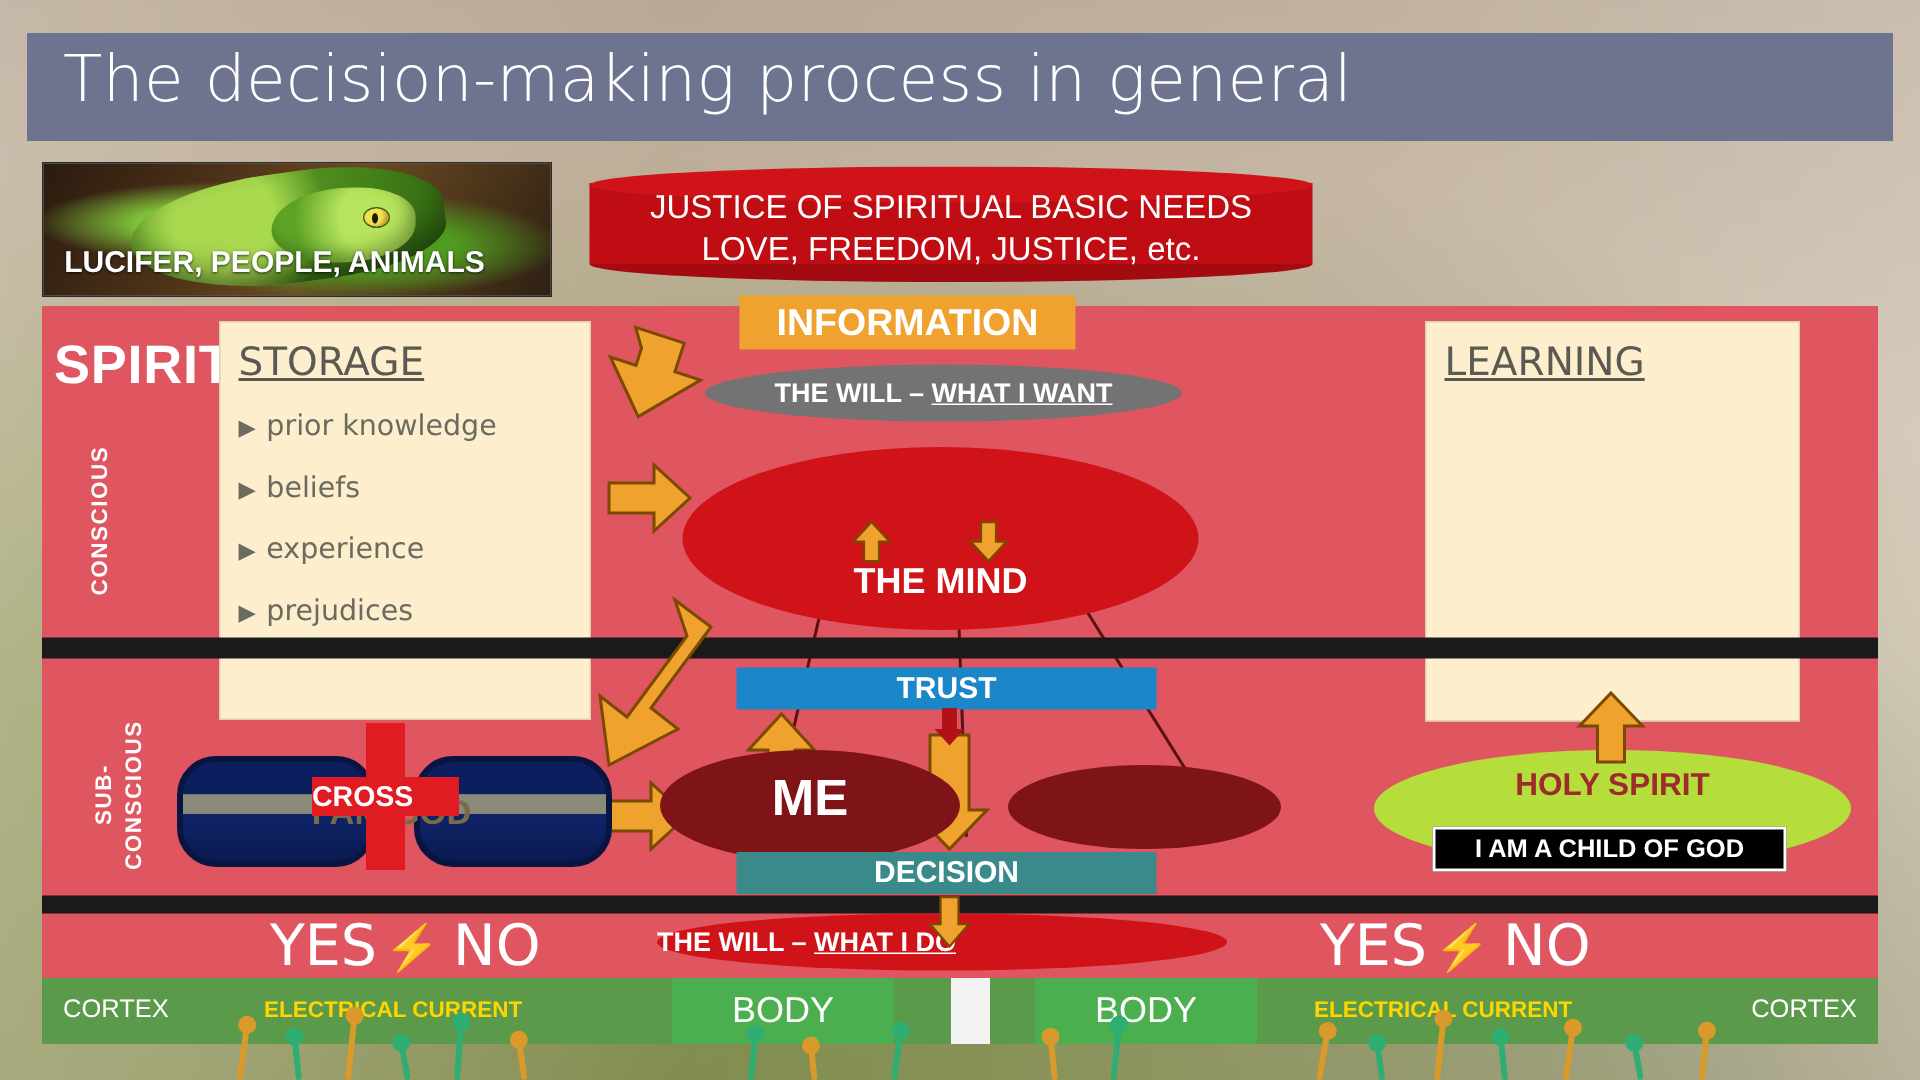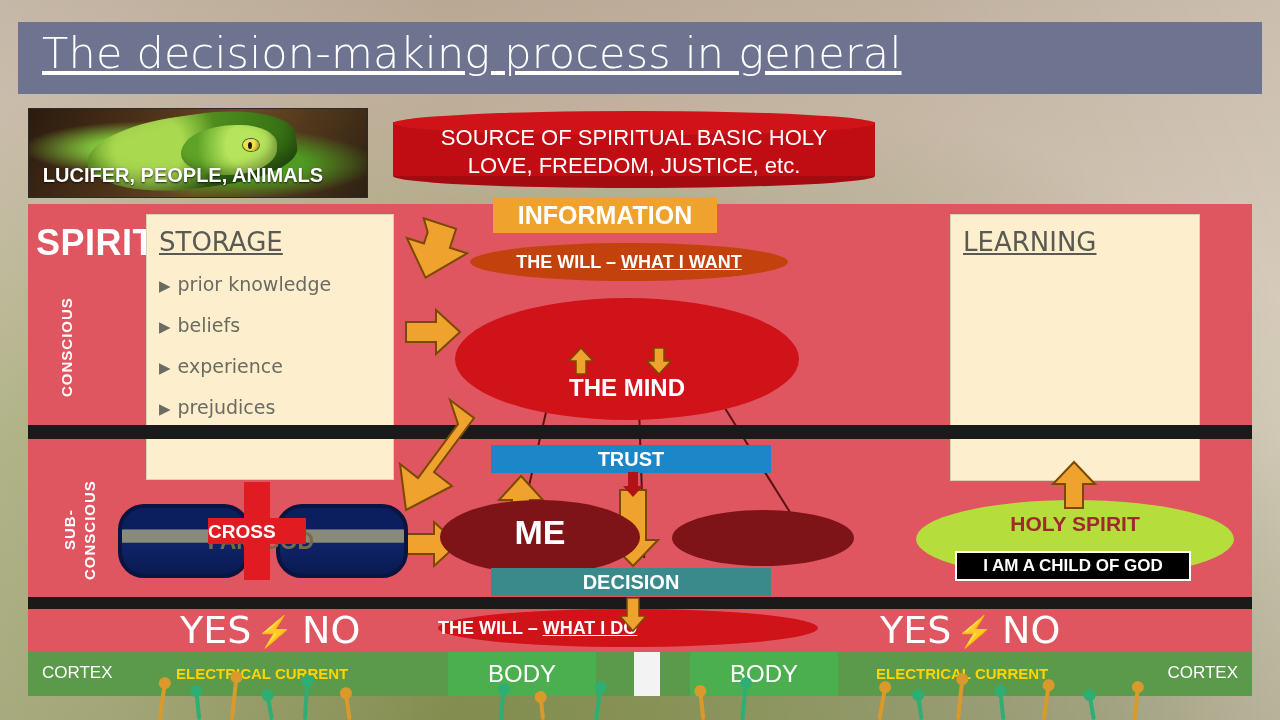--- a/index.html
+++ b/index.html
@@ -23,21 +23,20 @@
   }
   
   .title-bar{
     position:absolute;left:18px;top:22px;width:1244px;height:72px;
     background:#6e7390;
   }
   .title-bar .t{
     position:absolute;left:24px;top:6px;
     color:#fff;font-size:43px;font-weight:300;letter-spacing:.2px;
     font-family:"DejaVu Sans", sans-serif;
-    text-decoration:underline;
   }
   
   .snake{
     position:absolute;left:28px;top:108px;width:338px;height:88px;
     background:
       radial-gradient(ellipse at 35% 45%, #7ec13a 0 18%, rgba(0,0,0,0) 40%),
       radial-gradient(ellipse at 62% 62%, #4f9a20 0 22%, rgba(0,0,0,0) 46%),
       linear-gradient(120deg,#2a1b0f 0%,#4b3018 30%,#6b4a22 55%,#2e2013 100%);
     border:1px solid #2b2b2b;
     overflow:hidden;
@@ -152,21 +151,21 @@
     font-size:26px;font-weight:normal;color:#5a5a52;text-decoration:underline;
     font-family:"DejaVu Sans", sans-serif;
   }
   
   .info-bar{
     position:absolute;left:493px;top:197px;width:224px;height:36px;background:#f0a22e;
     color:#fff;font-size:25px;font-weight:bold;text-align:center;line-height:36px;
   }
   
   .ell{position:absolute;border-radius:50%;}
-  .ell-will1{left:470px;top:243px;width:318px;height:38px;background:#c2410c;}
+  .ell-will1{left:470px;top:243px;width:318px;height:38px;background:#737373;}
   .ell-will1 .t{
     position:absolute;inset:0;text-align:center;line-height:38px;color:#fff;
     font-size:18px;font-weight:bold;
   }
   .ell-mind{left:455px;top:298px;width:344px;height:122px;background:#cf1318;}
   .ell-conscience{
     left:490px;top:296px;width:274px;height:42px;background:#1565c0;border-radius:50%;
     color:#fff;font-size:21px;font-weight:bold;text-align:center;line-height:42px;
   }
   .mind-txt{
@@ -271,21 +270,21 @@
   <div class="eye"></div>
   <div class="pupil"></div>
 </div>
 <div class="snake-caption">LUCIFER, PEOPLE, ANIMALS</div>
 
 <div class="cyl-source">
   <div class="bot"></div>
   <div class="body"></div>
   <div class="top"></div>
   <div class="txt">
-    <div>SOURCE OF SPIRITUAL BASIC HOLY</div>
+    <div>JUSTICE OF SPIRITUAL BASIC NEEDS</div>
     <div>LOVE, FREEDOM, JUSTICE, etc.</div>
   </div>
 </div>
 
 <div class="panel"></div>
 
 <div class="conn" style="left:548px;top:408px;width:166px;transform:rotate(103deg);"></div>
 <div class="conn" style="left:726px;top:408px;width:168px;transform:rotate(58deg);"></div>
 <div class="conn" style="left:640px;top:408px;width:150px;transform:rotate(88deg);"></div>
 

